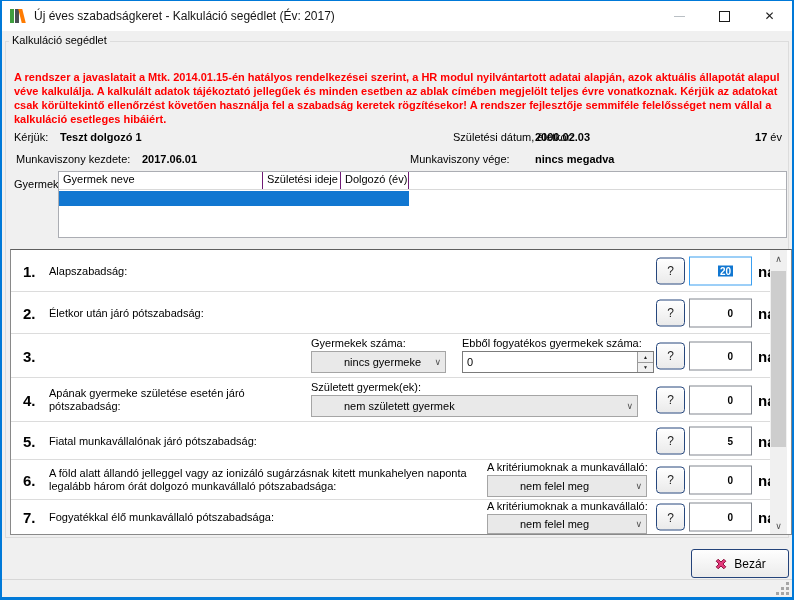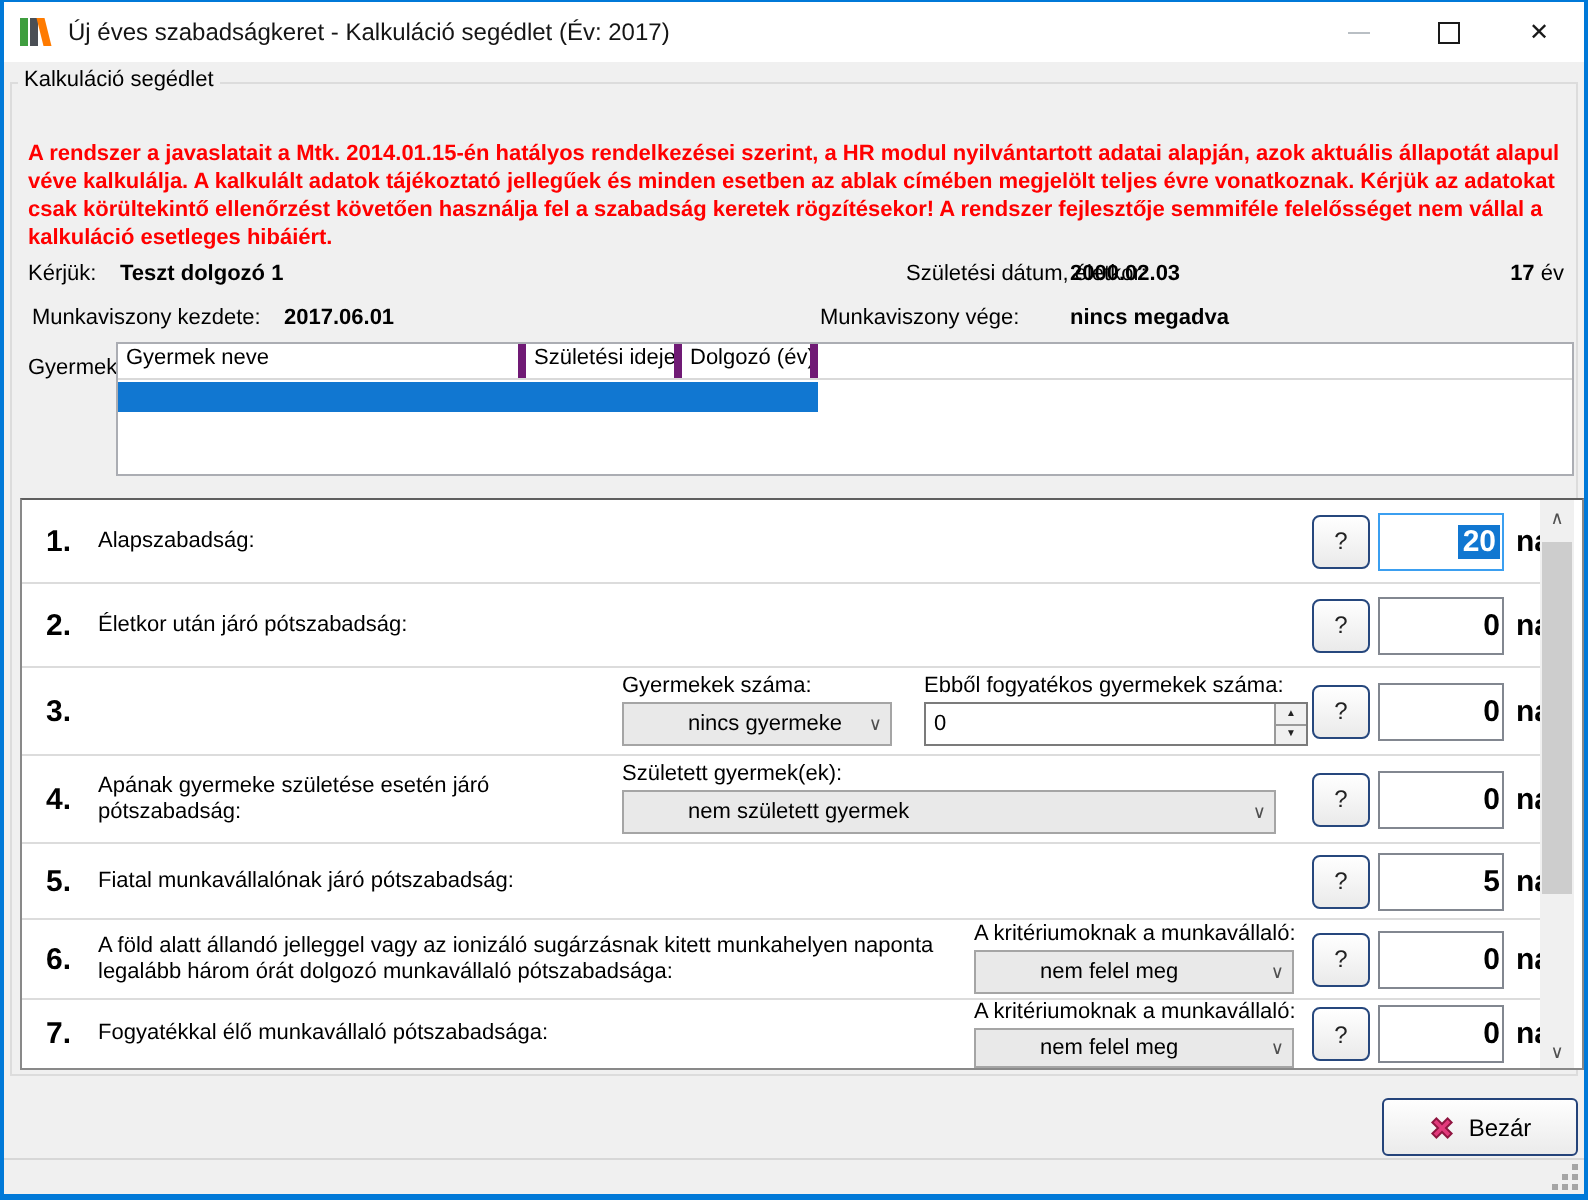--- a/index.html
+++ b/index.html
@@ -29,21 +29,21 @@
   
   .info{position:absolute;font-size:11px;white-space:nowrap;}
   .info b{font-weight:bold;}
   .lbl{font-weight:normal;}
   .val{font-weight:bold;}
   
   .tbl-label{position:absolute;left:12px;top:177px;font-size:11px;}
   .tbl{position:absolute;left:56px;top:170px;width:729px;height:67px;box-sizing:border-box;
        background:#fff;border:1px solid #abadb3;}
   .thead{display:flex;height:17px;border-bottom:1px solid #d9d9d9;font-size:11px;}
-  .th{box-sizing:border-box;padding:1px 4px;border-right:4px solid #701a75;overflow:hidden;white-space:nowrap;}
+  .th{box-sizing:border-box;padding:1px 4px;border-right:1px solid #701a75;overflow:hidden;white-space:nowrap;}
   .th.c1{width:204px;}
   .th.c2{width:78px;}
   .th.c3{width:68px;}
   .selrow{height:15px;width:350px;background:#1177d1;margin-top:1px;}
   
   .rows-panel{position:absolute;left:8px;top:248px;width:782px;height:286px;box-sizing:border-box;
               background:#fff;border:1px solid #898989;border-top-color:#5f5f5f;overflow:hidden;}
   .vrow{position:relative;box-sizing:border-box;border-bottom:1px solid #dcdcdc;width:763px;}
   .r1,.r2{height:42px;} .r3,.r4{height:44px;} .r5{height:38px;} .r6{height:40px;} .r7{height:34px;border-bottom:none;}
   .rnum{position:absolute;left:12px;top:50%;transform:translateY(-50%);font-size:15px;font-weight:bold;}
@@ -66,21 +66,21 @@
   .g3b{left:451px;top:3px;width:192px;} .g3b .spin{width:192px;margin-top:1px;}
   .g4{left:300px;top:3px;width:327px;} .g4 .select{width:327px;margin-top:1px;}
   .gc{left:476px;top:1px;width:160px;} .gc .select{width:160px;margin-top:1px;gap:35px;}
   .r7 .gc{top:0;} .r7 .gc .select{height:20px;}
   .help{position:absolute;left:645px;top:50%;transform:translateY(-50%);
         width:29px;height:27px;border:1px solid #26477d;border-radius:4px;
         background:linear-gradient(#ffffff,#eaeaea);font-size:12px;color:#222;
         font-family:"Liberation Sans",sans-serif;padding:0;}
   .valbox{position:absolute;left:678px;top:50%;transform:translateY(-50%);
           width:63px;height:29px;box-sizing:border-box;background:#fff;border:1px solid #828790;
-          font-size:15px;font-weight:bold;text-align:right;line-height:27px;padding-right:1px;}
+          font-size:10px;font-weight:bold;text-align:right;line-height:27px;padding-right:18px;}
   .valbox.focused{border:1px solid #3b9ff0;}
   .valbox .sel{background:#1177d1;color:#fff;padding:0 2px;}
   .unit{position:absolute;left:747px;top:50%;transform:translateY(-50%);font-size:15px;font-weight:bold;}
   
   .vscroll{position:absolute;top:249px;right:5px;width:17px;height:284px;background:#f0f0f0;}
   .sb-btn{position:absolute;left:0;width:17px;height:17px;display:flex;align-items:center;justify-content:center;
           color:#505050;font-size:9px;}
   .sb-up{top:0;} .sb-down{bottom:0;}
   .sb-thumb{position:absolute;left:1px;width:15px;top:21px;height:176px;background:#cdcdcd;}
   

